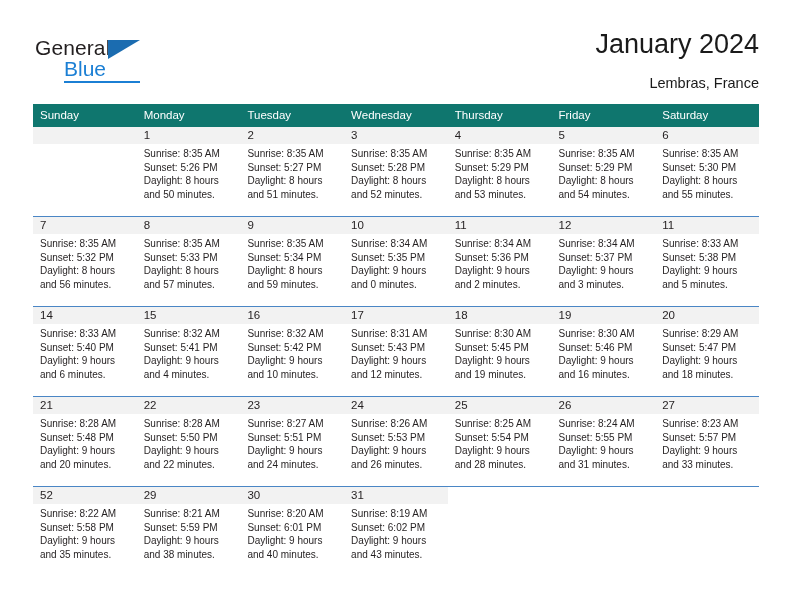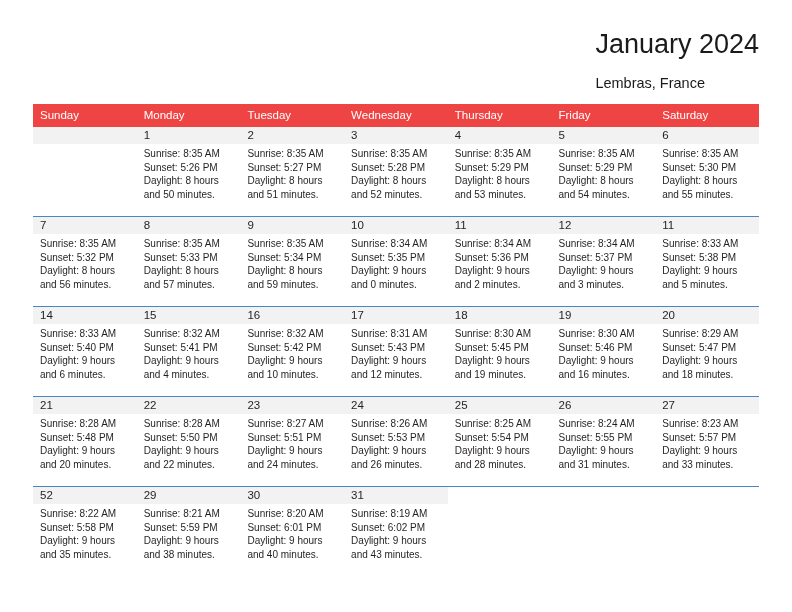--- a/index.html
+++ b/index.html
@@ -68,20 +68,21 @@
     top: 45px;
     width: 76px;
     height: 2px;
     background: #1b7fd4;
   }
 
   .title-block {
     position: absolute;
     right: 0;
     top: 0;
+    text-align: right;
   }
   .cal-title {
     font-size: 27px;
     color: #1a1a1a;
     line-height: 32px;
     white-space: nowrap;
   }
   .cal-subtitle {
     font-size: 14.5px;
     color: #1a1a1a;
@@ -93,21 +94,21 @@
   
   .calendar {
     position: absolute;
     left: 33px;
     top: 104px;
     width: 726px;
     border-collapse: collapse;
     table-layout: fixed;
   }
   .calendar th {
-    background: #ef4444;
+    background: #0f766e;
     color: #ffffff;
     font-weight: normal;
     font-size: 11.5px;
     text-align: left;
     padding: 5px 0 5px 7px;
     height: 12px;
     line-height: 13px;
     border: none;
   }
   .calendar td {
@@ -153,20 +154,26 @@
     white-space: nowrap;
   }
 </style>
 </head>
 <body>
 
 <div class="page">
 
   <div class="top-header">
 
+    <div class="logo">
+      <span class="logo-general">General</span>
+      <span class="logo-triangle"></span>
+      <span class="logo-blue">Blue</span>
+      <span class="logo-underline"></span>
+    </div>
 
     <div class="title-block">
       <div class="cal-title">January 2024</div>
       <div class="cal-subtitle">Lembras, France</div>
     </div>
 
   </div>
 
   <table class="calendar">
     <thead>

